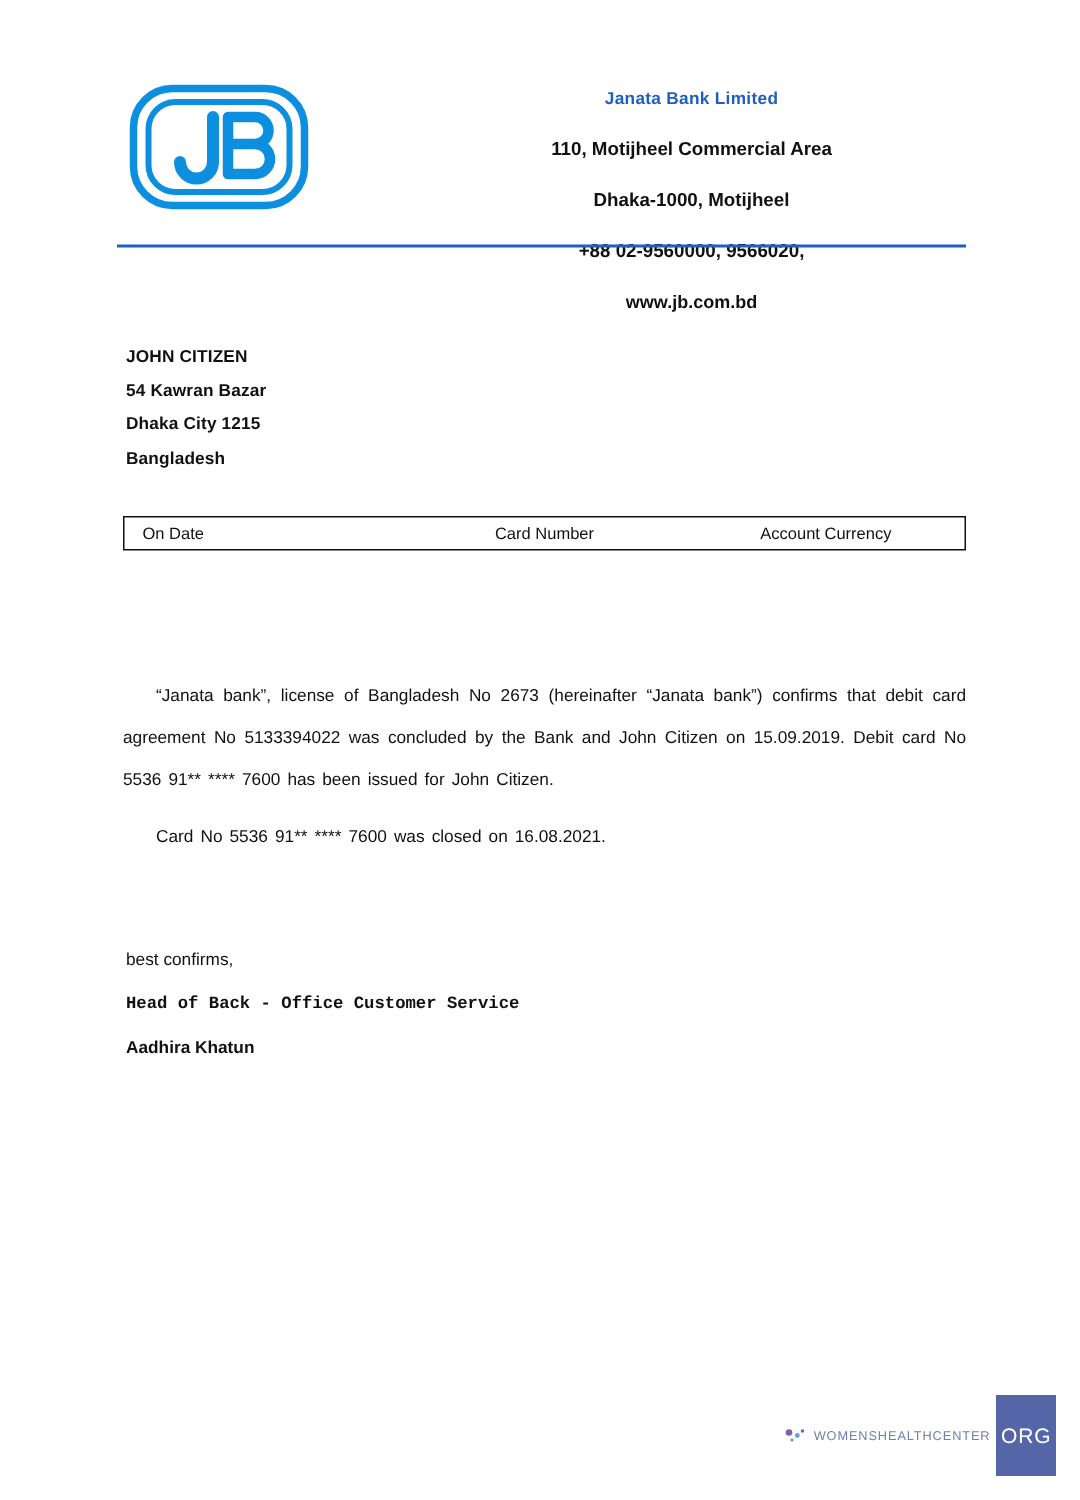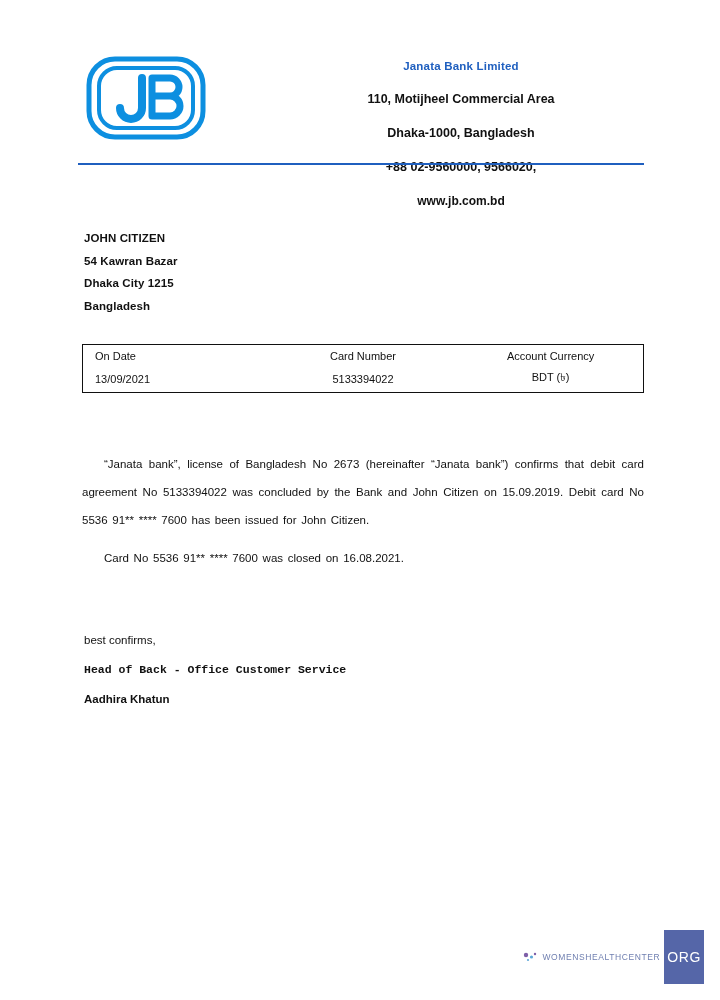--- a/index.html
+++ b/index.html
@@ -195,21 +195,21 @@
 
         <path d="M56 22 L56 52 A11 11 0 0 1 34 52" fill="none" stroke="#0d8fe0" stroke-width="8" stroke-linecap="round"></path>
 
         <path d="M66 22 L84 22 A9 9 0 0 1 84 40 L66 40 L84 40 A10 10 0 0 1 84 60 L66 60 Z" fill="none" stroke="#0d8fe0" stroke-width="7" stroke-linejoin="round"></path>
       </svg>
     </div>
 
     <div class="bank-block">
       <div class="bank-name">Janata Bank Limited</div>
       <div class="bank-line">110, Motijheel Commercial Area</div>
-      <div class="bank-line">Dhaka-1000, Bangladesh</div>
+      <div class="bank-line">Dhaka-1000, Motijheel</div>
       <div class="bank-line">+88 02-9560000, 9566020,</div>
       <div class="bank-line web">www.jb.com.bd</div>
     </div>
   </div>
 
   <div class="header-rule"></div>
 
   <div class="addressee">
     <div>JOHN CITIZEN</div>
     <div>54 Kawran Bazar</div>
@@ -217,25 +217,20 @@
     <div>Bangladesh</div>
   </div>
 
   <div class="info-table">
     <table>
       <tbody>
           <tr class="head">
         <td class="col-1">On Date</td>
         <td class="col-2">Card Number</td>
         <td class="col-3">Account Currency</td>
-      </tr>
-      <tr>
-        <td class="col-1">13/09/2021</td>
-        <td class="col-2">5133394022</td>
-        <td class="col-3">BDT (৳)</td>
       </tr>
     </tbody>
       </table>
   </div>
 
   <div class="body-text">
     <p>“Janata bank”, license of Bangladesh No 2673 (hereinafter “Janata bank”) confirms that debit card agreement No 5133394022 was concluded by the Bank and John Citizen on 15.09.2019. Debit card No 5536 91** **** 7600 has been issued for John Citizen.</p>
     <p>Card No 5536 91** **** 7600 was closed on 16.08.2021.</p>
   </div>
 

